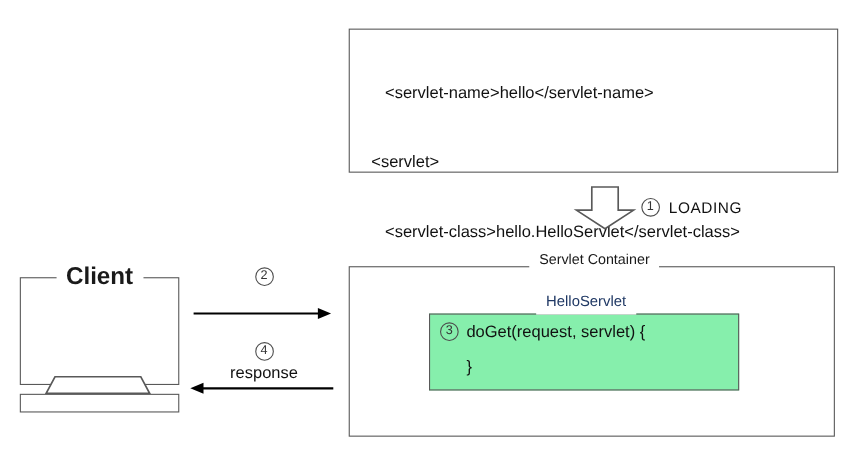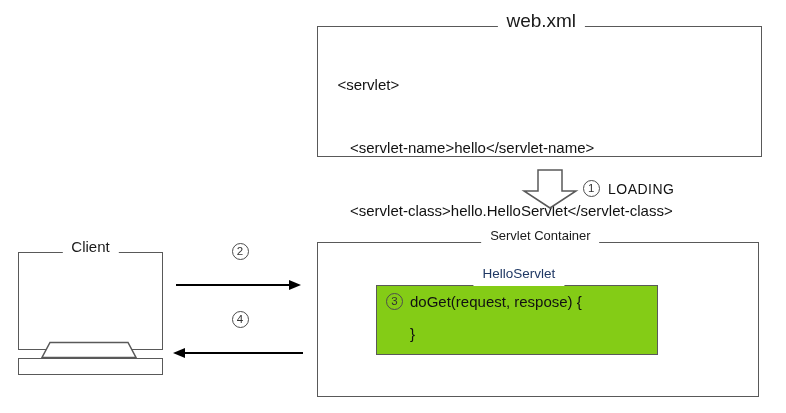--- a/index.html
+++ b/index.html
@@ -36,40 +36,40 @@
     padding: 5px 0 0 7px;
     font-size: 15px;
     line-height: 21px;
     white-space: pre;
     color: #111;
   }
   .container-box { left: 317px; top: 242px; width: 442px; height: 155px; }
   .container-box .legend { top: -14px; font-size: 13px; font-weight: normal; }
   .doget-box {
     position: absolute;
-    left: 376px; top: 285px; width: 282px; height: 70px;
-    background: #84cc16;
+    left: 390px; top: 285px; width: 282px; height: 70px;
+    background: #86efac;
     border: 1.5px solid #595959;
   }
   .doget-box .legend { top: -20px; font-size: 13.5px; color: #1f3864; padding-bottom: 4px; }
   .doget-line1 {
     display: flex;
     align-items: center;
     gap: 7px;
     padding: 7px 0 0 9px;
     font-size: 15px;
     color: #111;
   }
   .doget-line2 {
     margin: 15px 0 0 33px;
     font-size: 15px;
     color: #111;
   }
   .client-screen { left: 18px; top: 252px; width: 145px; height: 98px; }
-  .client-screen .legend { top: -15px; font-size: 15px; font-weight: normal; transform: translateX(-50%); text-align: center; }
+  .client-screen .legend { top: -15px; font-size: 22px; font-weight: bold; transform: translateX(-50%); text-align: center; }
   .client-base {
     position: absolute;
     left: 18px; top: 358px; width: 145px; height: 17px;
     border: 1.5px solid #595959;
     background: #fff;
   }
   .circled {
     display: inline-block;
     width: 17px; height: 17px;
     border: 1.2px solid #4d4d4d;
@@ -105,24 +105,23 @@
     left: 0; top: 0;
     pointer-events: none;
   }
 </style>
 </head>
 <body>
 
 <div class="canvas">
 
   <div class="fbox webxml-box">
-    <span class="legend">web.xml</span>
     <div class="code">
+      <div>      &lt;servlet-name&gt;hello&lt;/servlet-name&gt;</div>
       <div>   &lt;servlet&gt;</div>
-      <div>      &lt;servlet-name&gt;hello&lt;/servlet-name&gt;</div>
       <div>      &lt;servlet-class&gt;hello.HelloServlet&lt;/servlet-class&gt;</div>
       <div>   &lt;/servlet&gt;</div>
     </div>
   </div>
 
   <div class="loading-label">
     <span class="circled">1</span>
     <span>LOADING</span>
   </div>
 
@@ -132,30 +131,31 @@
   <div class="client-base"></div>
 
   <div class="fbox container-box">
     <span class="legend">Servlet Container</span>
   </div>
 
   <div class="doget-box">
     <span class="legend">HelloServlet</span>
     <div class="doget-line1">
       <span class="circled">3</span>
-      <span>doGet(request, respose) {</span>
+      <span>doGet(request, servlet) {</span>
     </div>
     <div class="doget-line2">}</div>
   </div>
 
   <div class="flow-label" style="left:190px; top:240px;">
     <span class="circled">2</span>
   </div>
   <div class="flow-label" style="left:190px; top:308px;">
     <span class="circled">4</span>
+    <div>response</div>
   </div>
 
   <svg class="overlay-svg" width="786" height="413" viewBox="0 0 786 413">
     <polygon points="538,170 562,170 562,191 576,191 550,208 524,191 538,191" fill="#ffffff" stroke="#595959" stroke-width="1.5" stroke-linejoin="miter"></polygon>
     <polygon points="50,342.5 128,342.5 136,357.5 42,357.5" fill="#ffffff" stroke="#595959" stroke-width="1.5"></polygon>
     <g>
       <line x1="176" y1="285" x2="290" y2="285" stroke="#000000" stroke-width="2"></line>
       <polygon points="289,280 301,285 289,290" fill="#000000"></polygon>
     </g>
     <g>

